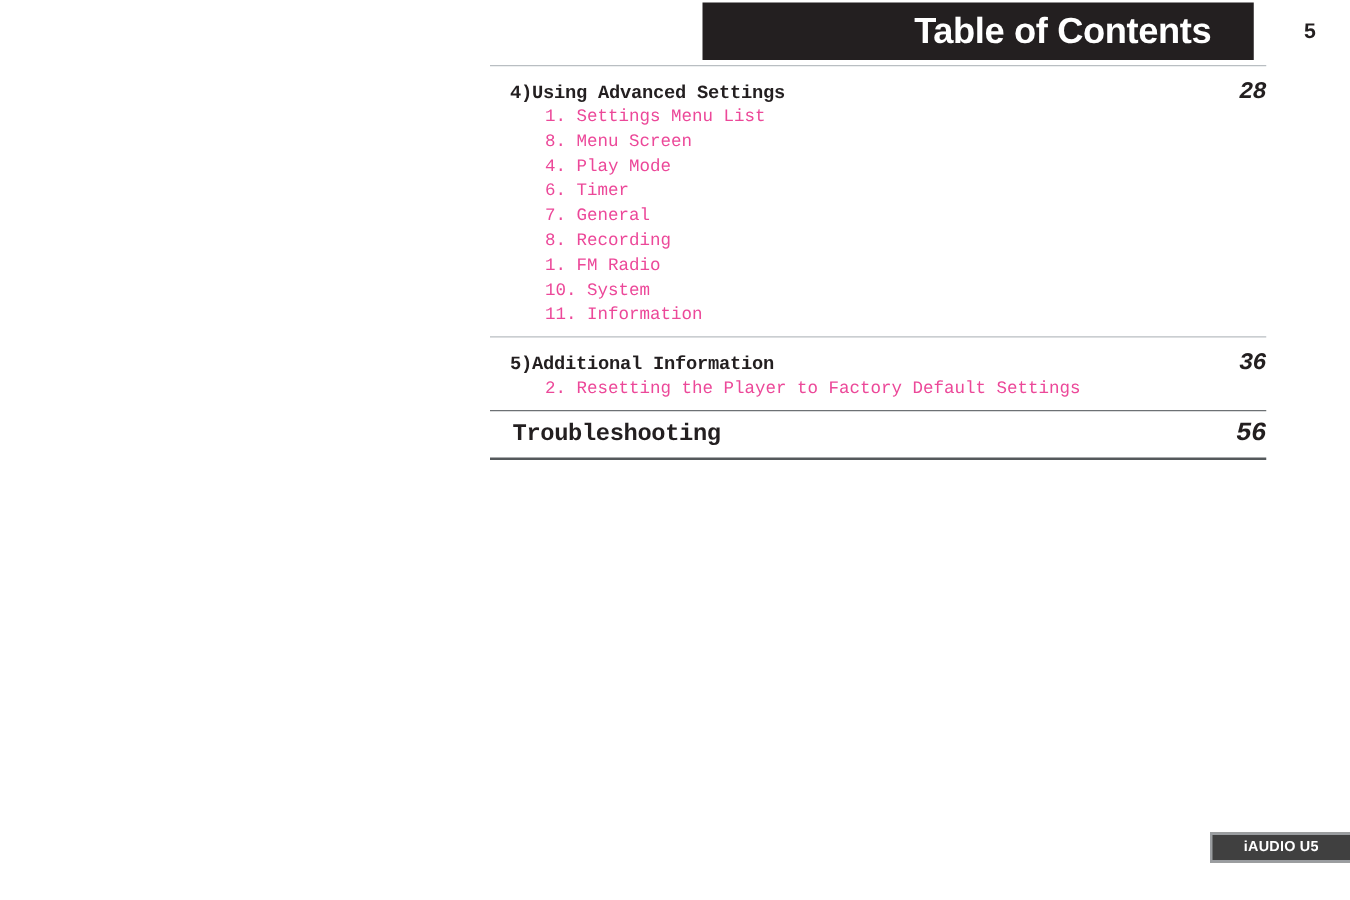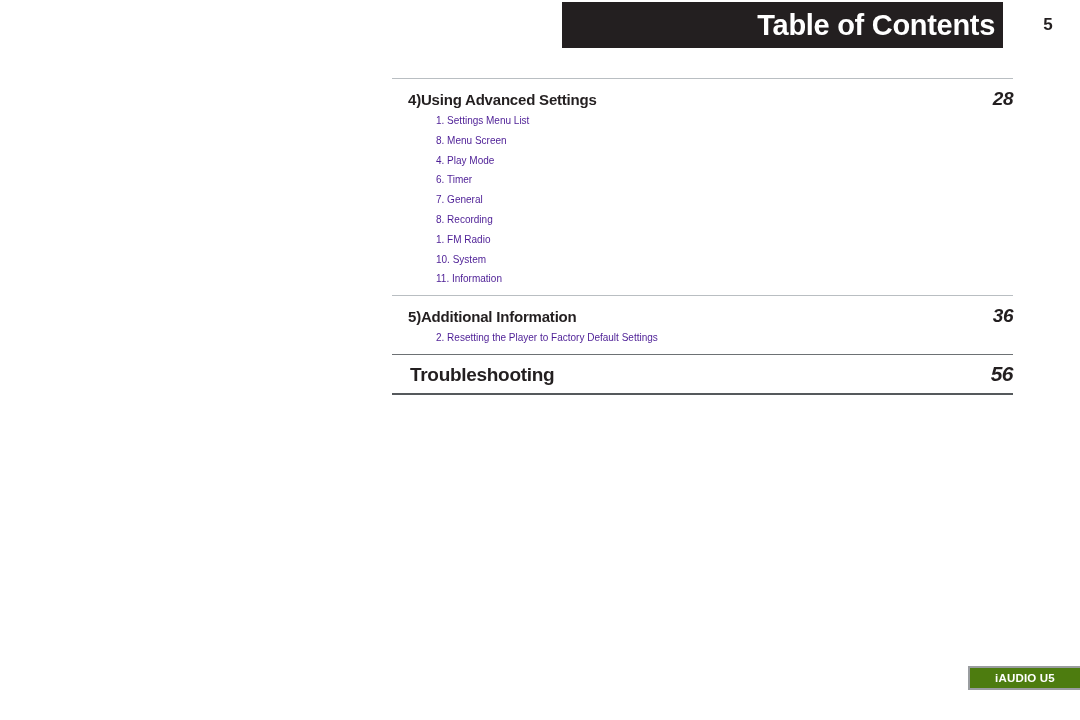--- a/index.html
+++ b/index.html
@@ -21,21 +21,21 @@
     position: absolute;
     left: 562px;
     top: 2px;
     width: 441px;
     height: 46px;
     background: #231f20;
     display: flex;
     align-items: center;
     justify-content: flex-end;
     box-sizing: border-box;
-    padding-right: 8px;
+    padding-right: 34px;
   }
   .header-title {
     color: #ffffff;
     font-size: 29px;
     font-weight: bold;
     letter-spacing: -0.3px;
     line-height: 1;
     white-space: nowrap;
   }
   .page-number {
@@ -47,22 +47,23 @@
     font-weight: bold;
     color: #231f20;
     text-align: center;
     line-height: 1;
   }
 
   
   .toc {
     position: absolute;
     left: 392px;
-    top: 78px;
+    top: 52px;
     width: 621px;
+    font-family: Liberation Mono, monospace;
   }
 
   .rule {
     height: 0;
     border-top: 1px solid #b9bec2;
     margin: 0;
   }
   .rule-dark {
     height: 0;
     border-top: 2px solid #55595c;
@@ -96,23 +97,23 @@
     font-style: italic;
     letter-spacing: -0.5px;
   }
 
   .section-items {
     list-style: none;
     margin: 0;
     padding: 0 0 6px 44px;
   }
   .section-items li {
-    font-size: 10px;
+    font-size: 14px;
     line-height: 19.8px;
-    color: #4c1d95;
+    color: #ec4899;
     white-space: nowrap;
   }
 
   
   .big-row {
     display: flex;
     align-items: baseline;
     justify-content: space-between;
     padding: 7px 0 7px 18px;
   }
@@ -128,21 +129,21 @@
     letter-spacing: -0.5px;
   }
 
   
   .footer-badge {
     position: absolute;
     left: 968px;
     top: 666px;
     width: 112px;
     height: 24px;
-    background: #4d7c0f;
+    background: #404040;
     border: 2px solid #9a9da0;
     border-right: none;
     box-sizing: border-box;
     display: flex;
     align-items: center;
     justify-content: center;
   }
   .footer-badge span {
     color: #ffffff;
     font-size: 11.5px;

